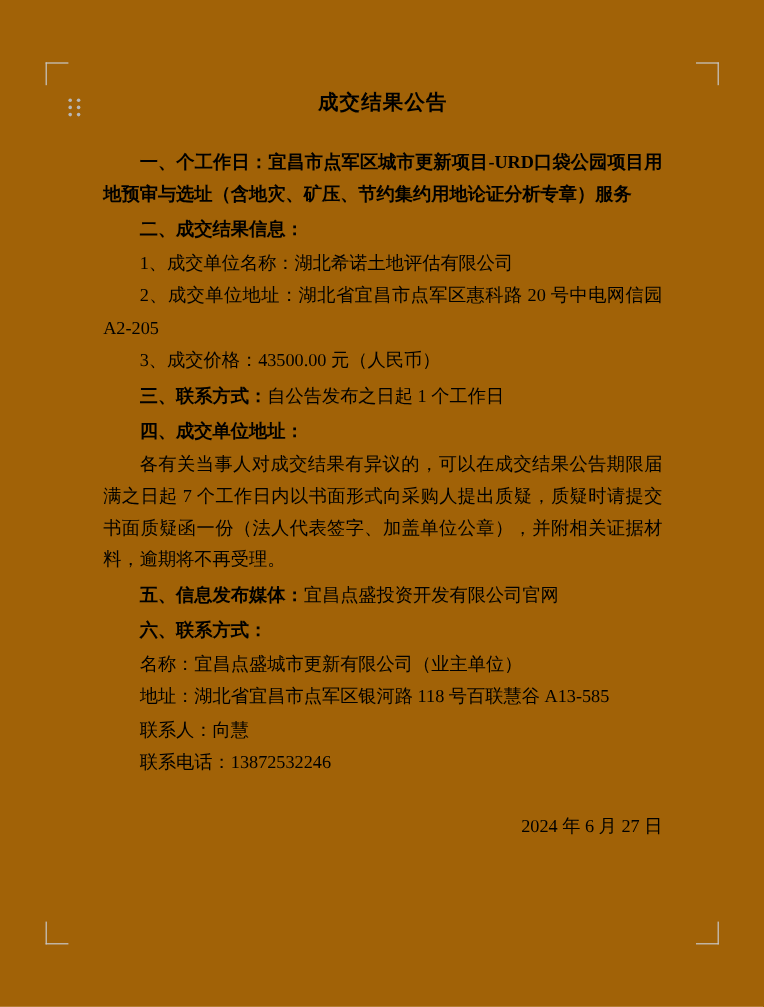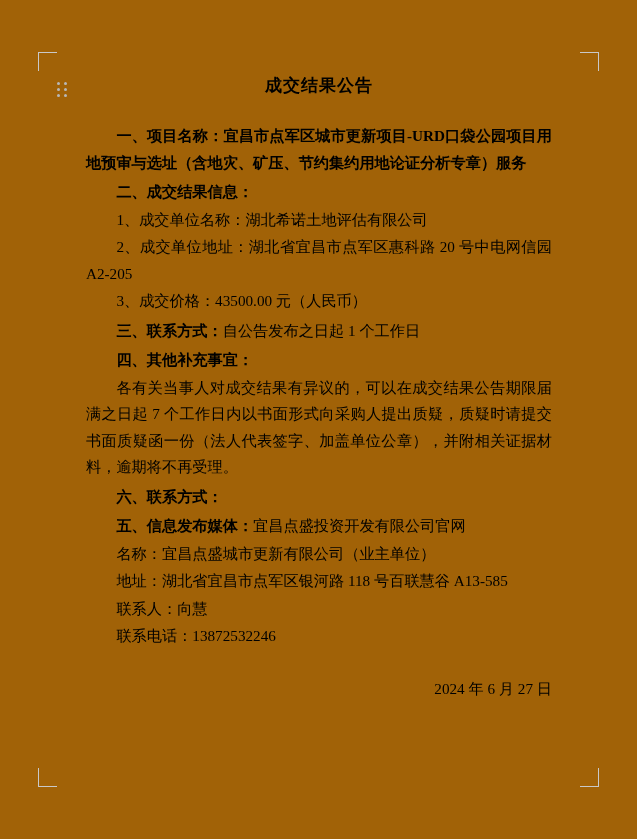--- a/index.html
+++ b/index.html
@@ -120,41 +120,41 @@
       <i></i>
       <i></i>
       <i></i>
   </div>
 
   <div class="content">
 
     <h1 class="doc-title">成交结果公告</h1>
 
     <p class="heading indent1">
-      <span>一、项目名称：</span><span>宜昌市点军区城市更新项目-URD口袋公园项目用地预审与选址（含地灾、矿压、节约集约用地论证分析专章）服务</span>
+      <span>一、个工作日：</span><span>宜昌市点军区城市更新项目-URD口袋公园项目用地预审与选址（含地灾、矿压、节约集约用地论证分析专章）服务</span>
     </p>
 
     <p class="heading indent1">二、成交结果信息：</p>
 
     <p class="sub">1、成交单位名称：湖北希诺土地评估有限公司</p>
     <p class="sub">2、成交单位地址：湖北省宜昌市点军区惠科路 20 号中电网信园A2-205</p>
     <p class="sub">3、成交价格：43500.00 元（人民币）</p>
 
     <p class="heading indent1">
       <span>三、联系方式：</span><span style="font-weight:normal">自公告发布之日起 1 个工作日</span>
     </p>
 
-    <p class="heading indent1">四、其他补充事宜：</p>
+    <p class="heading indent1">四、成交单位地址：</p>
     <p class="block-para">各有关当事人对成交结果有异议的，可以在成交结果公告期限届满之日起 7 个工作日内以书面形式向采购人提出质疑，质疑时请提交书面质疑函一份（法人代表签字、加盖单位公章），并附相关证据材料，逾期将不再受理。</p>
-
-    <p class="heading indent1">六、联系方式：</p>
 
     <p class="heading indent1">
       <span>五、信息发布媒体：</span><span style="font-weight:normal">宜昌点盛投资开发有限公司官网</span>
     </p>
+
+    <p class="heading indent1">六、联系方式：</p>
     <p class="contact-line">名称：宜昌点盛城市更新有限公司（业主单位）</p>
     <p class="contact-line">地址：湖北省宜昌市点军区银河路 118 号百联慧谷 A13-585</p>
     <p class="contact-line">联系人：向慧</p>
     <p class="contact-line">联系电话：13872532246</p>
 
     <p class="date-line">2024 年 6 月 27 日</p>
 
   </div>
 </div>
 

